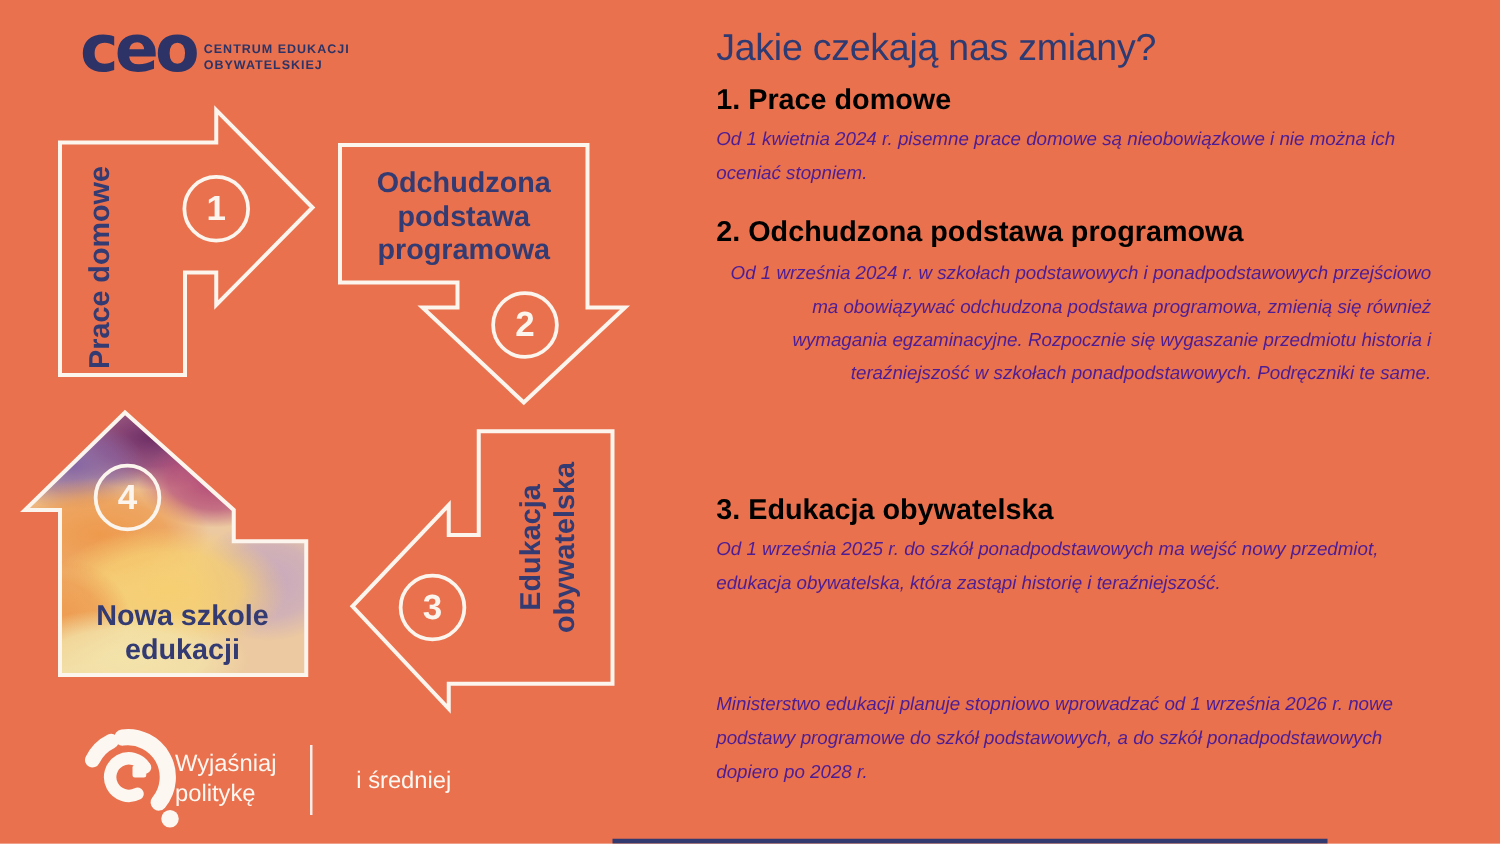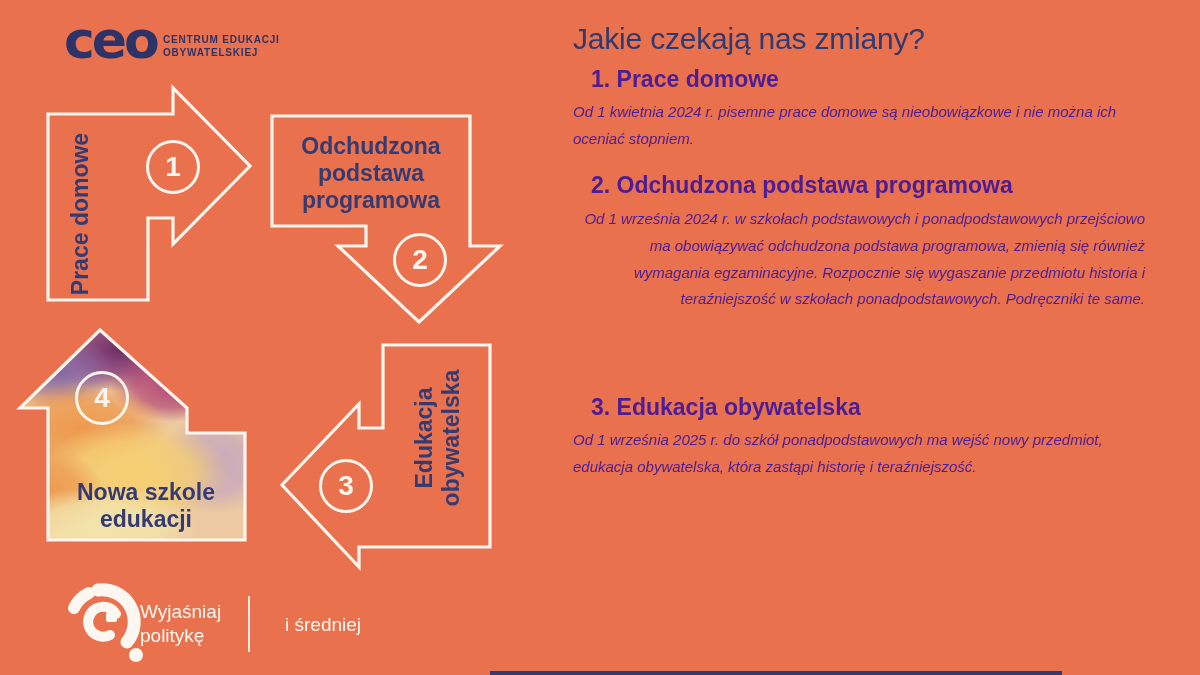--- a/index.html
+++ b/index.html
@@ -36,21 +36,21 @@
     display:flex;align-items:center;justify-content:center;
     color:#FBF5EE;font-weight:bold;font-size:28px;background:transparent;
   }
 
   
   .title{
     left:573px;top:22px;color:#2E3A72;font-weight:normal;font-size:30px;
     letter-spacing:-0.2px;white-space:nowrap;
   }
   .sec-head{
-    left:591px;color:#4c1d95;font-weight:bold;font-size:23px;white-space:nowrap;text-align:right;
+    left:573px;color:#000000;font-weight:bold;font-size:23px;white-space:nowrap;text-align:right;
   }
   .sec-body{
     left:573px;color:#4c1d95;font-size:15px;line-height:26.8px;font-style:italic;
   }
 
   
   .footer-text{color:#FCF7F1;font-size:19px;line-height:24px;}
   .footer-divider{
     left:248px;top:596px;width:2px;height:56px;
     background:rgba(255,255,255,0.85);
@@ -150,20 +150,21 @@
 
   <div class="abs sec-head" style="top:66px;">1. Prace domowe</div>
   <div class="abs sec-body" style="top:99px;width:545px;">Od 1 kwietnia 2024 r. pisemne prace domowe są nieobowiązkowe i nie można ich oceniać stopniem.</div>
 
   <div class="abs sec-head" style="top:172px;">2. Odchudzona podstawa programowa</div>
   <div class="abs sec-body" style="top:206px;width:572px;text-align:right;">Od 1 września 2024 r. w szkołach podstawowych i ponadpodstawowych przejściowo ma obowiązywać odchudzona podstawa programowa, zmienią się również wymagania egzaminacyjne. Rozpocznie się wygaszanie przedmiotu historia i teraźniejszość w szkołach ponadpodstawowych. Podręczniki te same.</div>
 
   <div class="abs sec-head" style="top:394px;">3. Edukacja obywatelska</div>
   <div class="abs sec-body" style="top:427px;width:592px;">Od 1 września 2025 r. do szkół ponadpodstawowych ma wejść nowy przedmiot, edukacja obywatelska, która zastąpi historię i teraźniejszość.</div>
 
+  <div class="abs sec-body" style="top:551px;width:560px;">Ministerstwo edukacji planuje stopniowo wprowadzać od 1 września 2026 r. nowe podstawy programowe do szkół podstawowych, a do szkół ponadpodstawowych dopiero po 2028 r.</div>
 
   <div class="abs footer-text" style="left:140px;top:600px;">
     <span style="display:block">Wyjaśniaj</span>
     <span style="display:block">politykę</span>
   </div>
   <div class="abs footer-divider"></div>
   <div class="abs footer-text" style="left:285px;top:612px;line-height:25px;">
     <span style="display:block">i średniej</span>
   </div>
 

